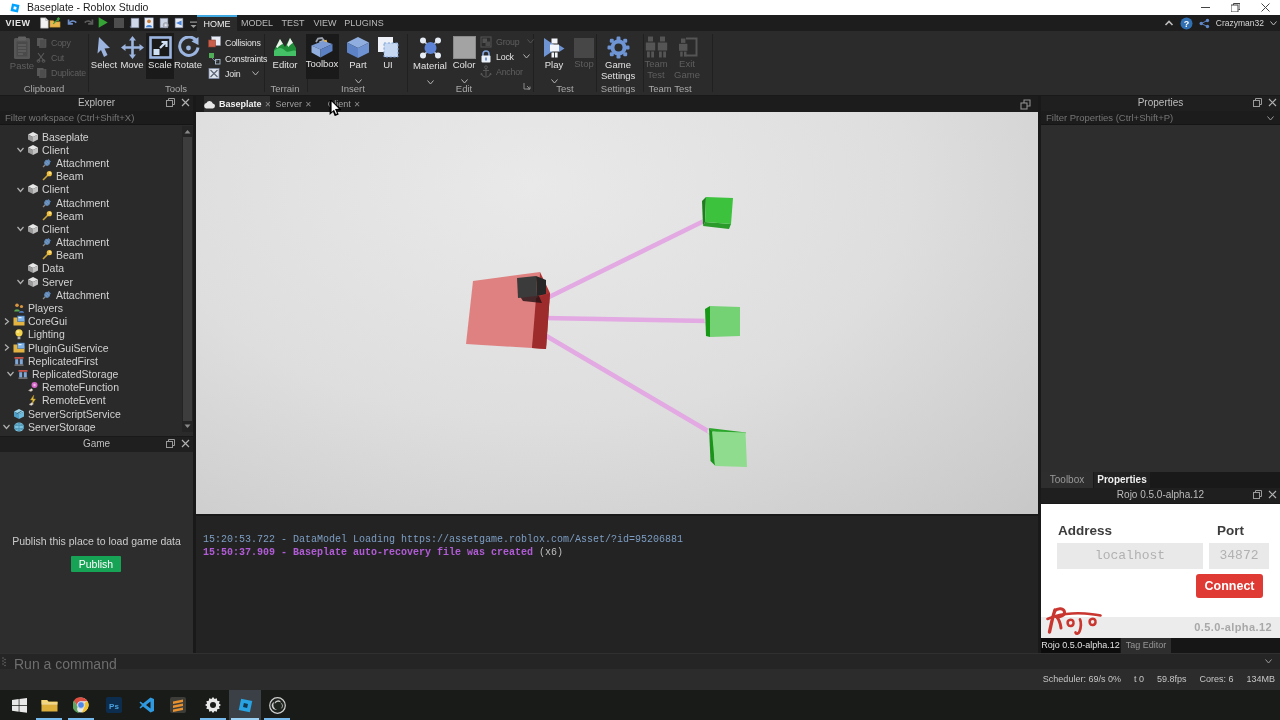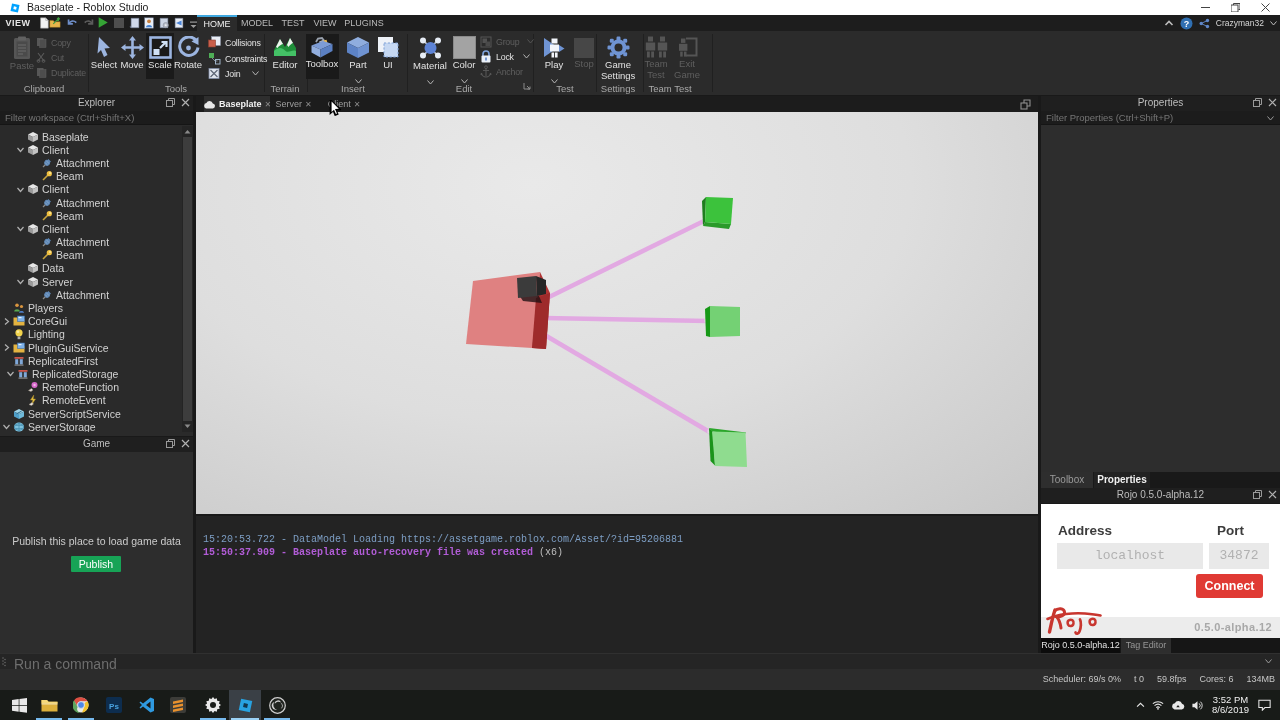--- a/index.html
+++ b/index.html
@@ -971,38 +971,14 @@
   </div>
   <div class="tb-cell" style="left:262px">
     <svg width="17" height="17" viewBox="0 0 17 17">
       <circle cx="8.5" cy="8.5" r="7.8" fill="#20241f" stroke="#cfcfcf" stroke-width="1.2"></circle>
       <path d="M5.5 5 A 4.5 4.5 0 0 0 8 12.5 A 3.2 3.2 0 0 1 5.5 5" fill="#cfcfcf"></path>
       <path d="M12 5.5 A 4.5 4.5 0 0 0 5.8 6.8 A 3.2 3.2 0 0 1 12 5.5" fill="#cfcfcf"></path>
       <path d="M11.8 11.8 A 4.5 4.5 0 0 0 11.6 5.8 A 3.2 3.2 0 0 1 11.8 11.8" fill="#cfcfcf"></path>
     </svg>
     <div class="tb-under"></div>
   </div>
-  <div id="tray">
-    <svg width="9" height="6" viewBox="0 0 10 7">
-          <path d="M1 5.5 L5 1.5 L9 5.5" fill="none" stroke="#e8e8e8" stroke-width="1.3"></path>
-        </svg>
-    <svg width="12" height="10" viewBox="0 0 14 11">
-      <path d="M1 4 A 9 9 0 0 1 13 4 M3 6.3 A 6 6 0 0 1 11 6.3 M5 8.6 A 3 3 0 0 1 9 8.6" fill="none" stroke="#e8e8e8" stroke-width="1.2"></path>
-          <circle cx="7" cy="10" r="1" fill="#e8e8e8"></circle>
-    </svg>
-    <svg width="14" height="10" viewBox="0 0 16 11">
-      <path d="M4 10.5 A 3.5 3.5 0 0 1 4.4 3.6 A 4.4 4.4 0 0 1 12.6 4 A 3.3 3.3 0 0 1 12.4 10.5 Z" fill="#e8e8e8"></path>
-      <path d="M6 8 L8 5.5 L10 8 Z" fill="#181b18"></path>
-    </svg>
-    <svg width="11" height="11" viewBox="0 0 13 12">
-      <path d="M0.5 4 L3 4 L6.5 1 L6.5 11 L3 8 L0.5 8 Z" fill="#e8e8e8"></path>
-      <path d="M8.5 3.5 A 3.4 3.4 0 0 1 8.5 8.5 M10 1.5 A 6 6 0 0 1 10 10.5" fill="none" stroke="#e8e8e8" stroke-width="1.1"></path>
-    </svg>
-    <div id="clock">
-      <div>3:52 PM</div>
-      <div>8/6/2019</div>
-    </div>
-    <svg width="13" height="12" viewBox="0 0 15 13">
-      <path d="M1 1 L14 1 L14 9.5 L8 9.5 L5 12.5 L5 9.5 L1 9.5 Z" fill="none" stroke="#e8e8e8" stroke-width="1.2"></path>
-    </svg>
-  </div>
 </div>
 </div>
 
 </body></html>

